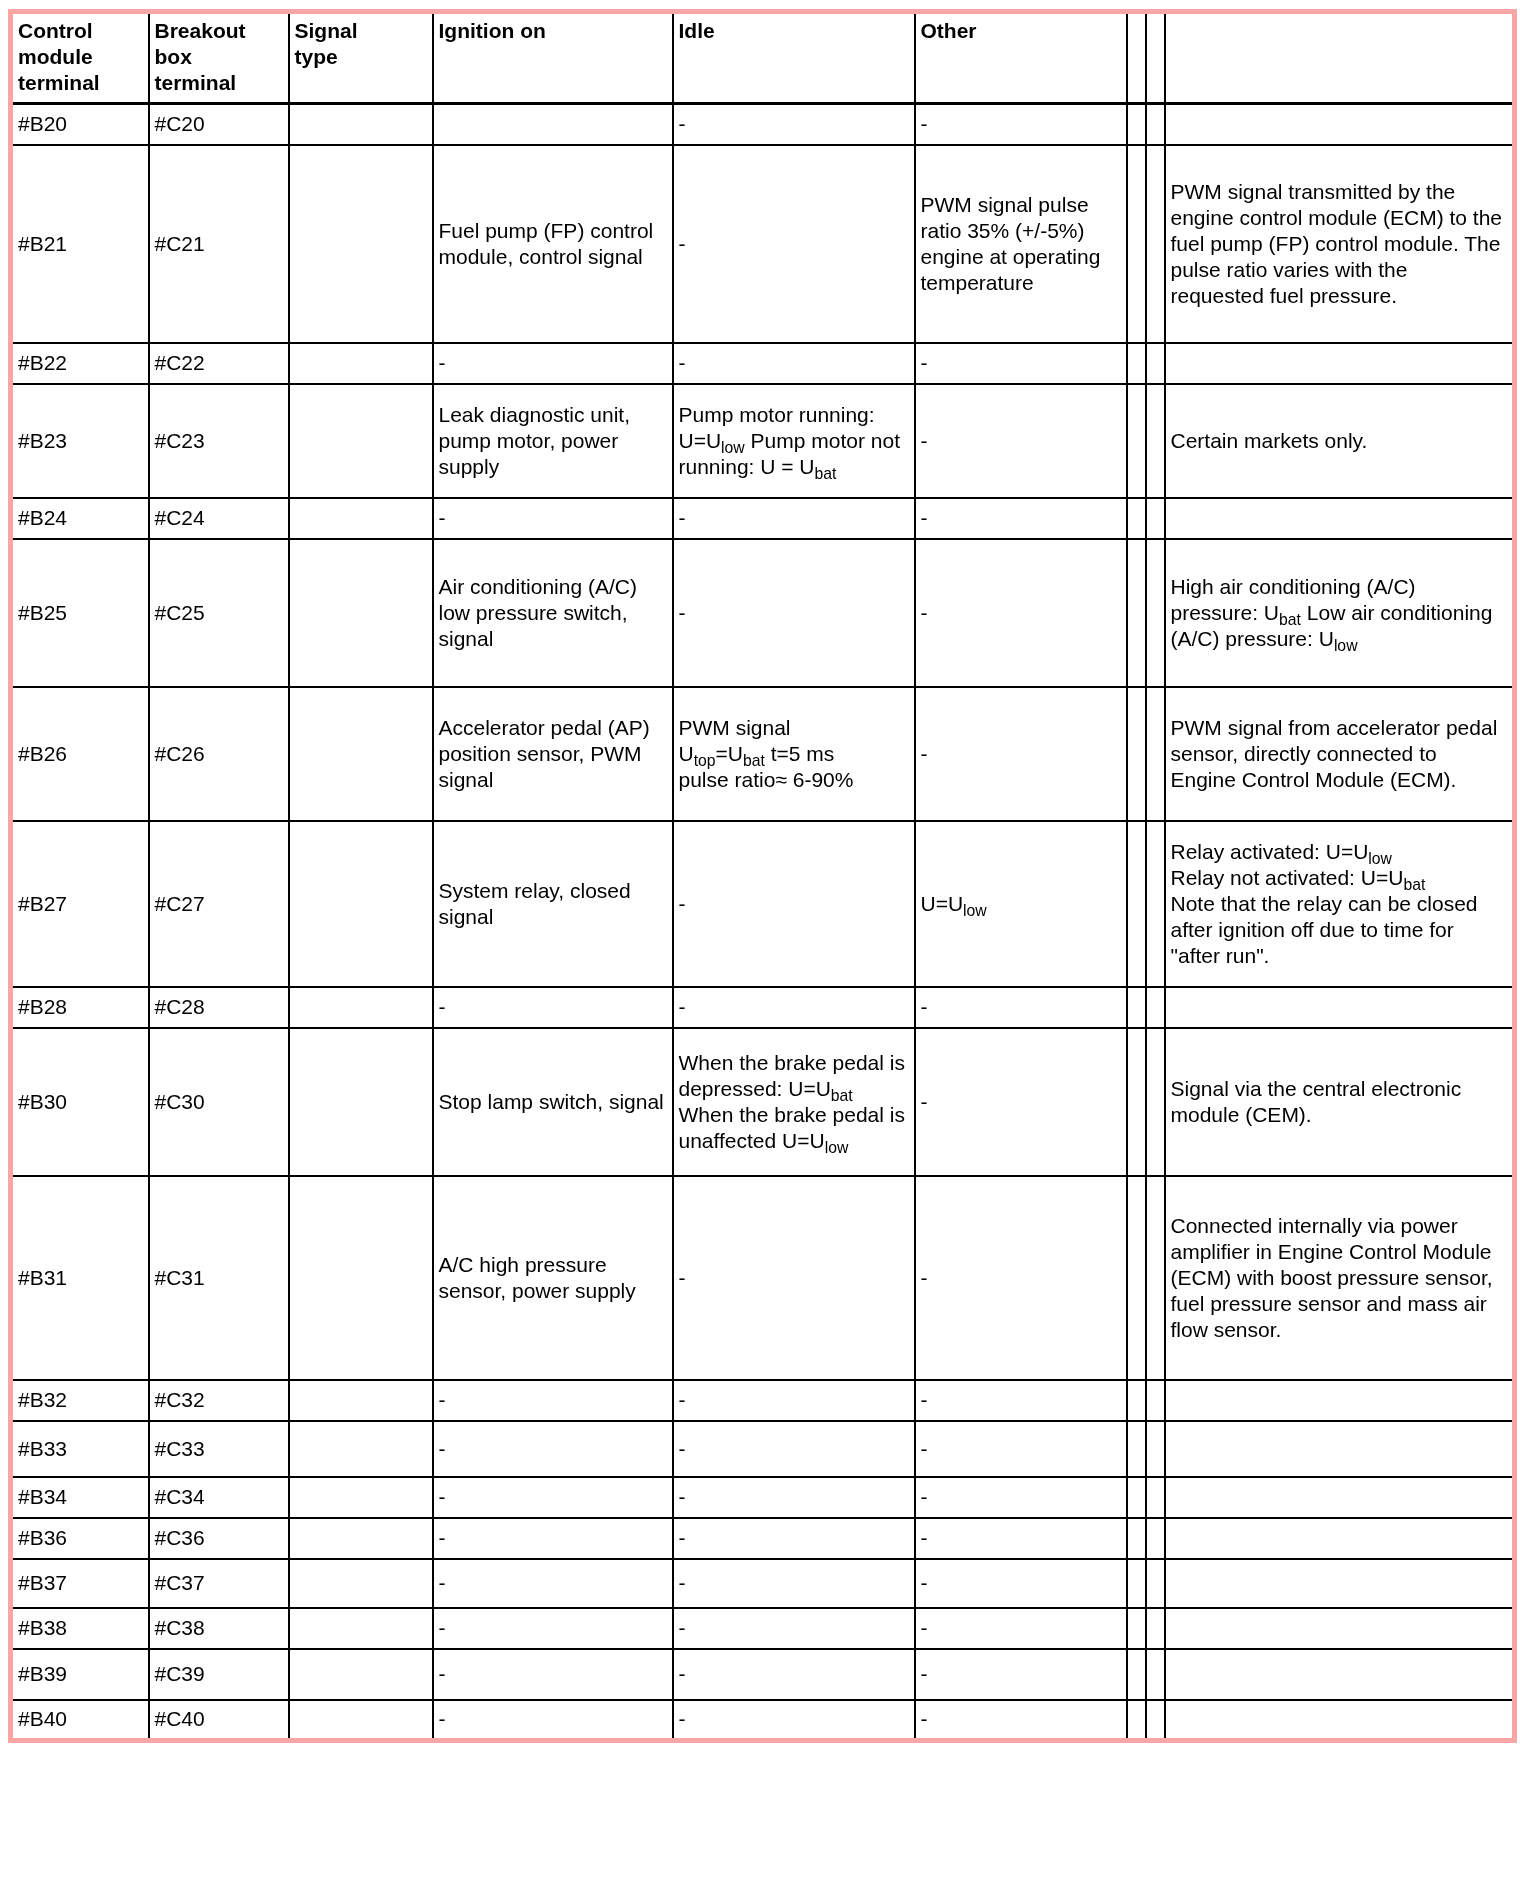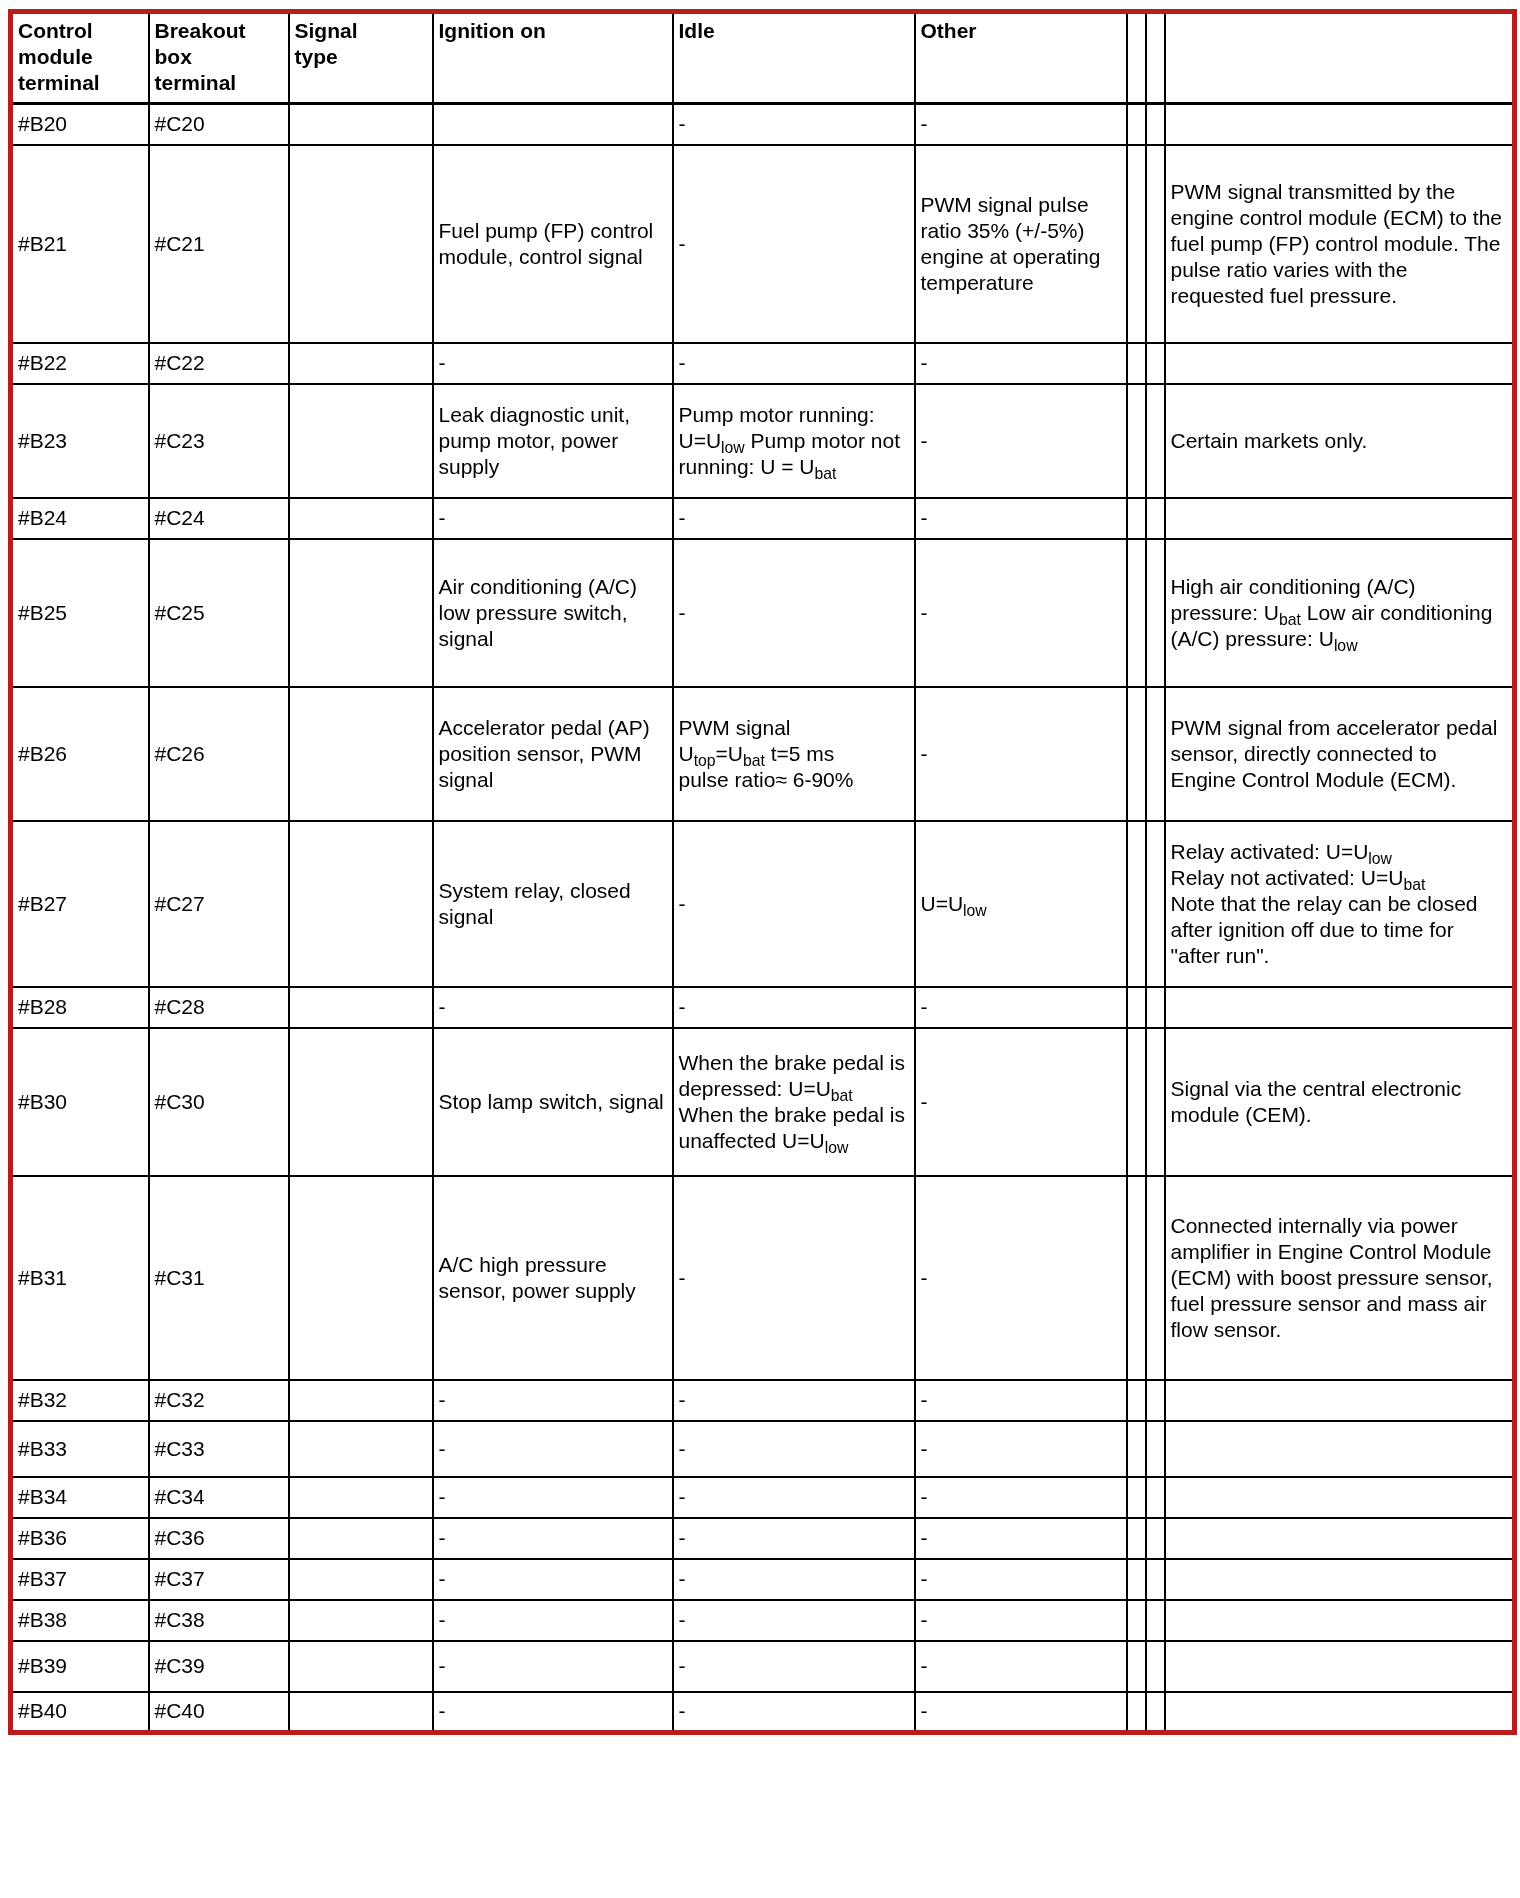--- a/index.html
+++ b/index.html
@@ -12,21 +12,21 @@
     width: 1520px;
     height: 1898px;
     box-sizing: border-box;
     padding: 9px 8px;
     background: #ffffff;
   }
   table.terminal-table {
     border-collapse: collapse;
     table-layout: fixed;
     width: 1504px;
-    border: 5px solid #b91c1c;
+    border: 5px solid #fca5a5;
   }
   th, td {
     border: 2px solid #000;
     padding: 4px 6px 4px 5px;
     font-size: 21px;
     line-height: 26px;
     text-align: left;
     vertical-align: middle;
     word-wrap: break-word;
     overflow: hidden;
@@ -227,21 +227,21 @@
           <td>#B36</td>
           <td>#C36</td>
           <td></td>
           <td>-</td>
           <td>-</td>
           <td>-</td>
           <td></td>
           <td></td>
           <td></td>
         </tr>
-        <tr style="height: 41px;">
+        <tr style="height: 49px;">
           <td>#B37</td>
           <td>#C37</td>
           <td></td>
           <td>-</td>
           <td>-</td>
           <td>-</td>
           <td></td>
           <td></td>
           <td></td>
         </tr>

